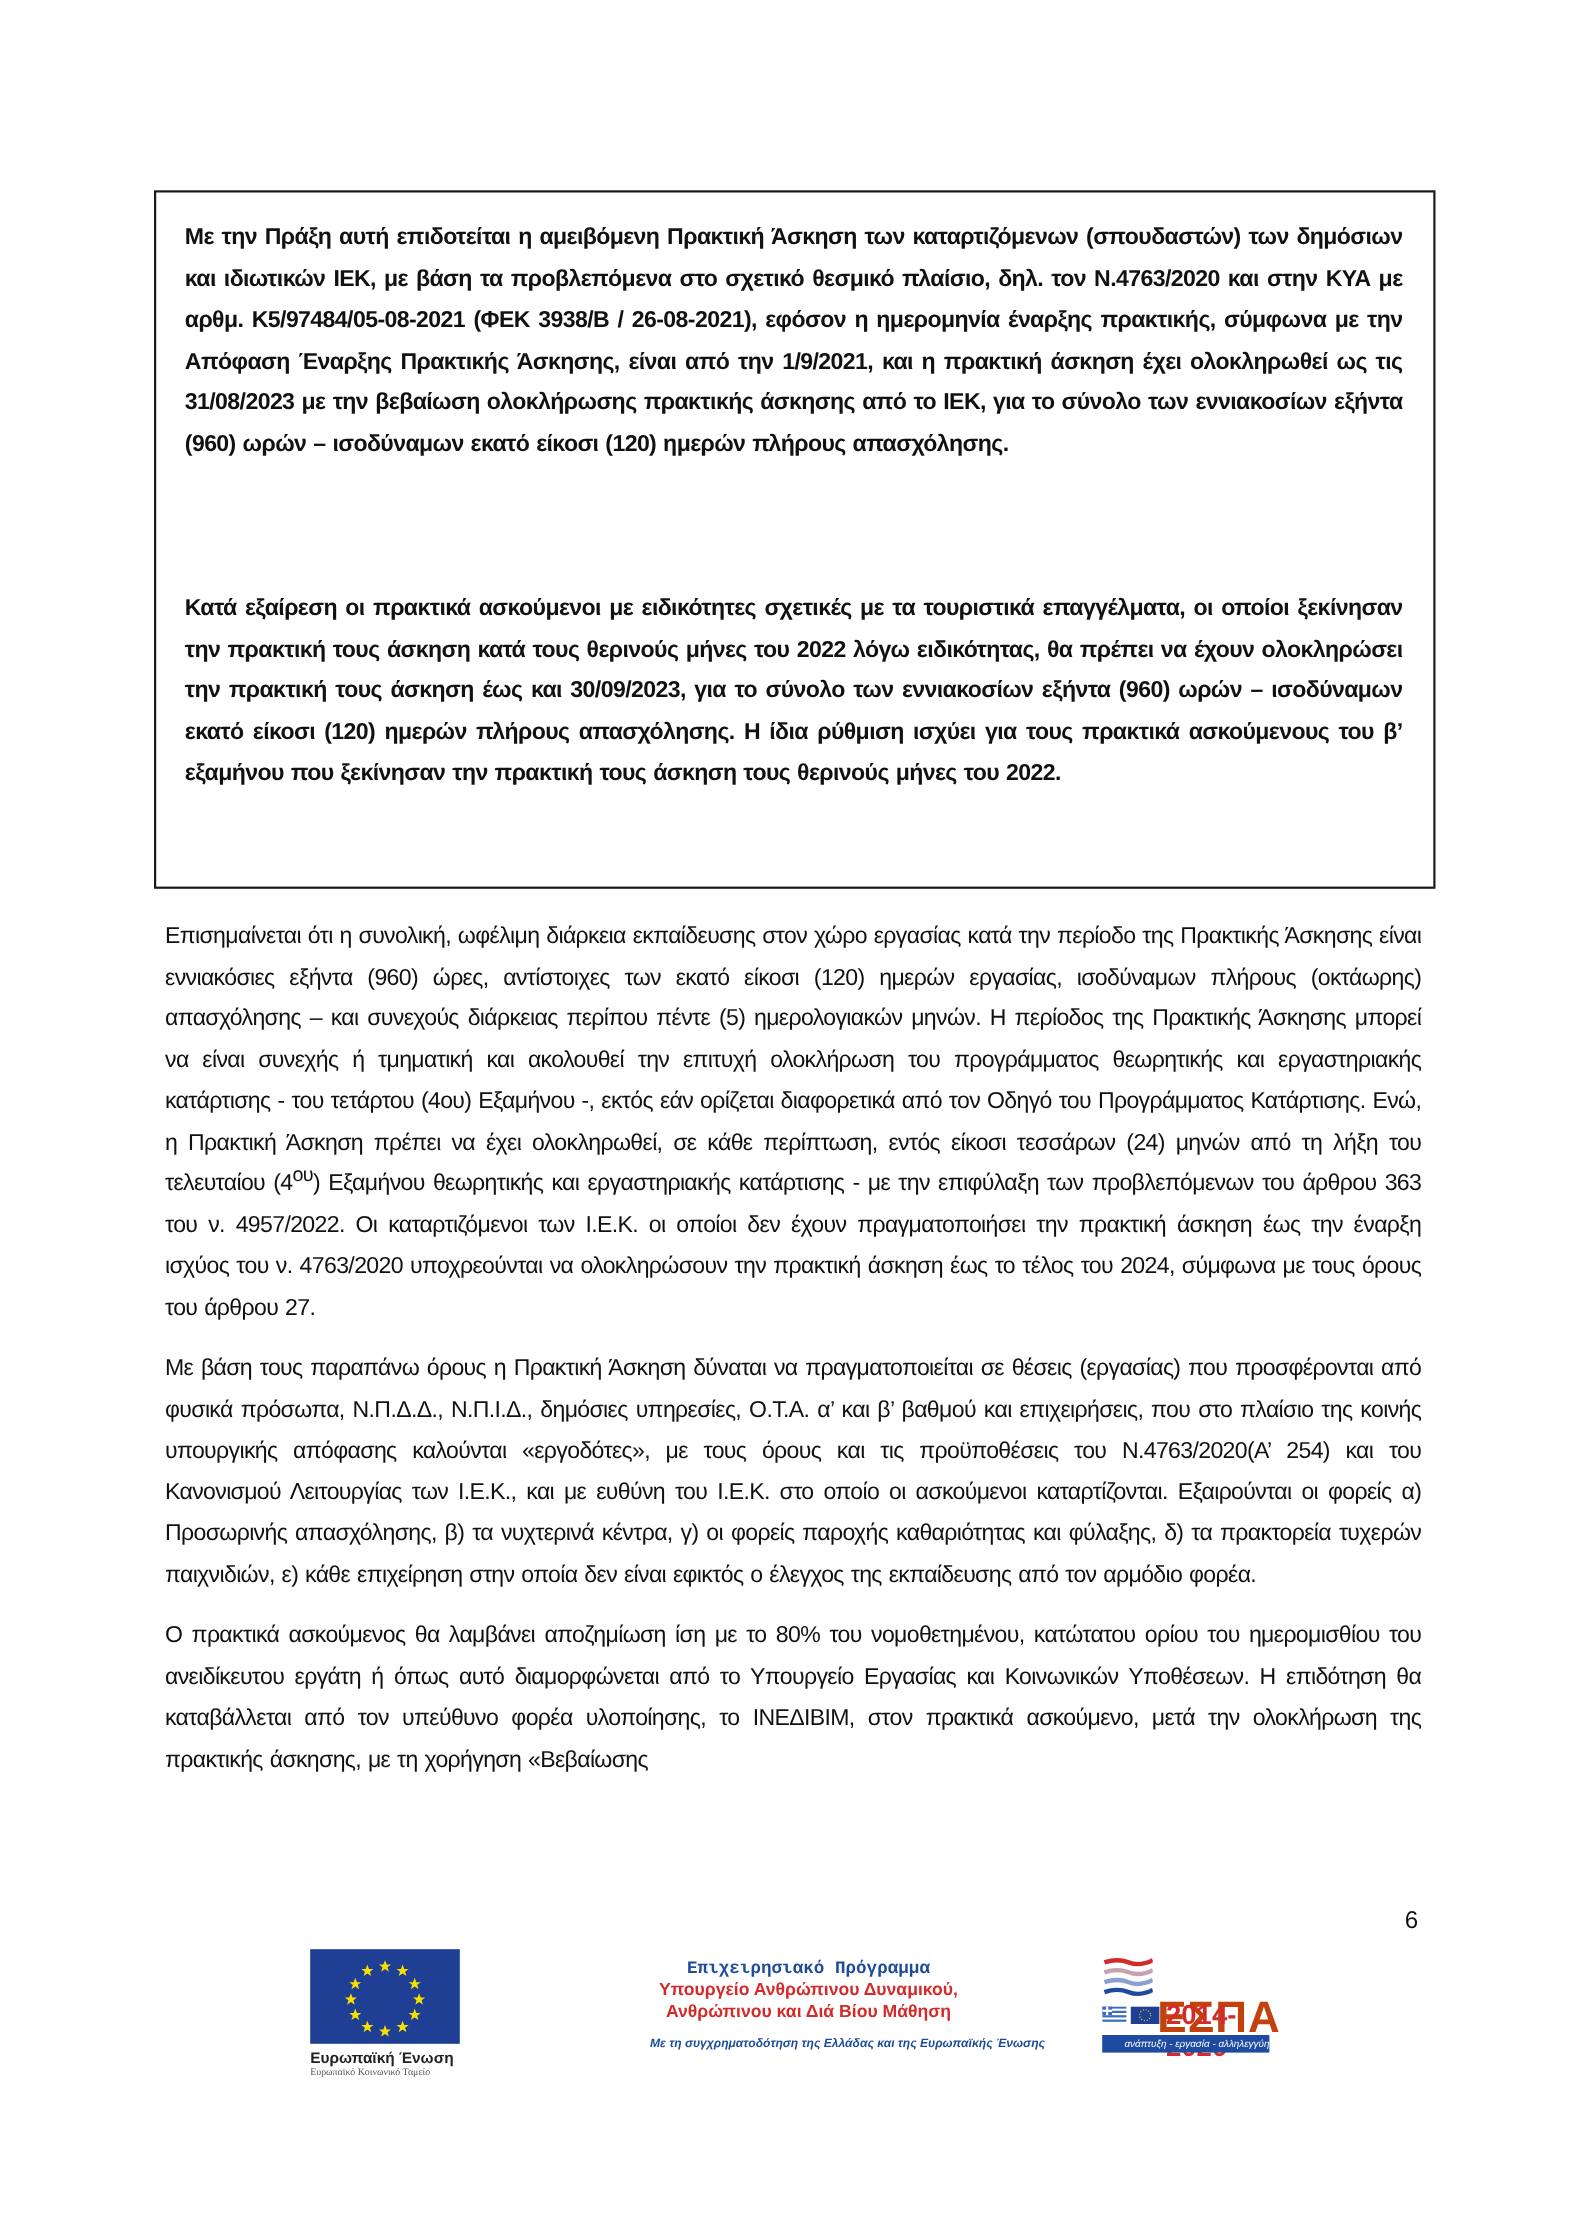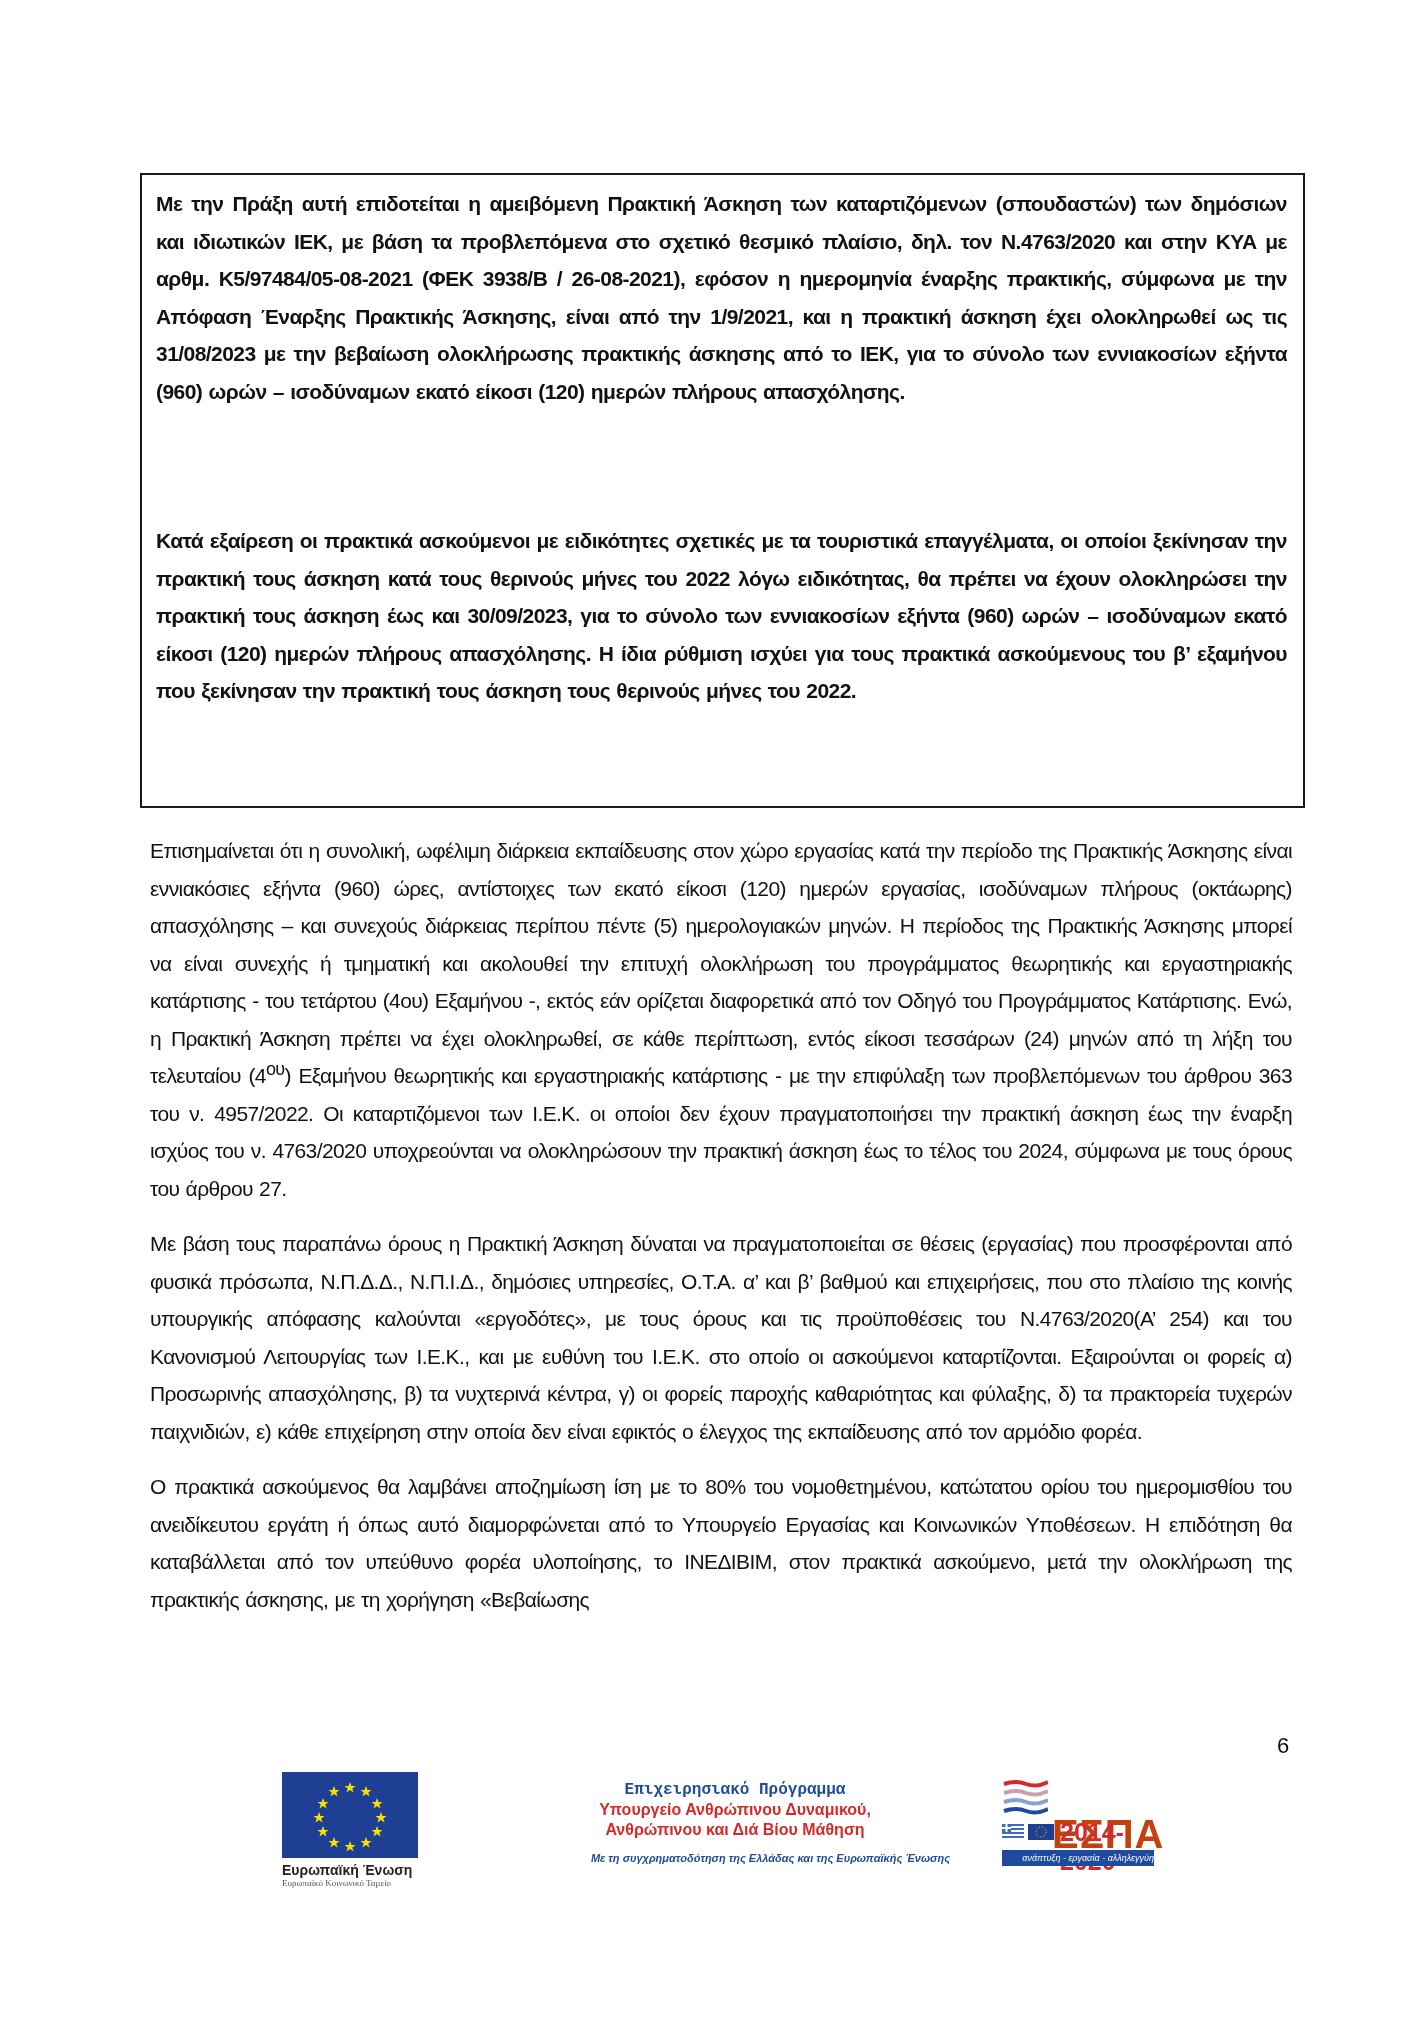--- a/index.html
+++ b/index.html
@@ -25,21 +25,21 @@
       position: absolute;
       left: 140px;
       top: 173px;
       width: 1165px;
       height: 635px;
       border: 2px solid #1a1a1a;
       box-sizing: border-box;
       padding: 6px 12px 0 10px;
     }
     .boxed p {
-      margin: 4px;
+      margin: 16px;
       font-weight: bold;
       font-size: 21px;
       line-height: 37.5px;
       text-align: justify;
       letter-spacing: -0.55px;
       word-spacing: 1px;
     }
     .boxed p.second {
       margin-top: 112px;
     }

